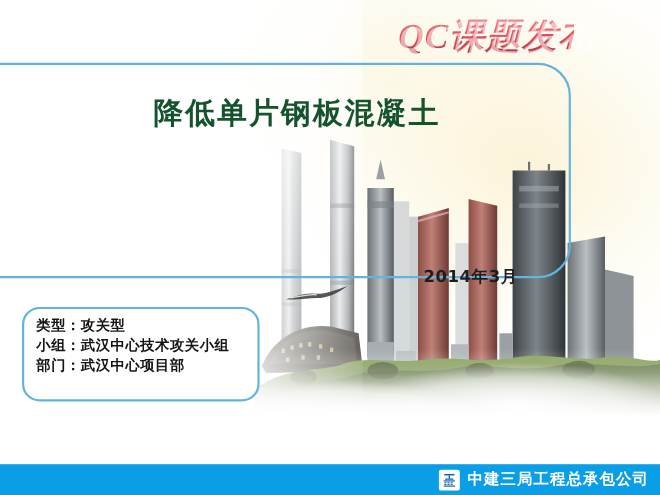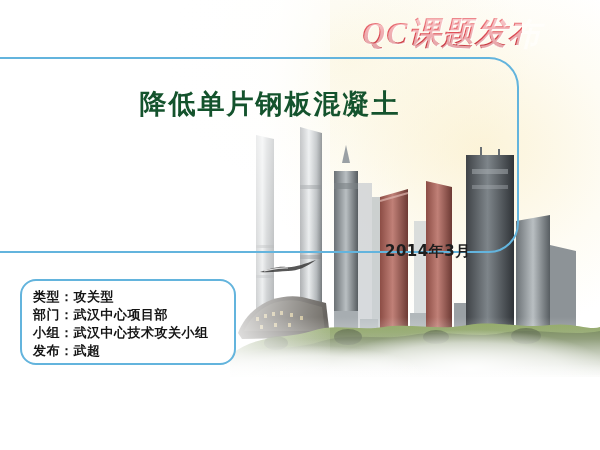--- a/index.html
+++ b/index.html
@@ -316,24 +316,42 @@
     <span class="l1">降低单片钢板混凝土</span>
   </div>
 
   <div class="slide-date">2014年3月</div>
 
   <div class="info-panel">
     <div class="info-row">
       <span class="k">类型：</span><span class="v">攻关型</span>
     </div>
     <div class="info-row">
-      <span class="k">部门：</span><span class="v">武汉中心项目部</span>
-    </div>
-    <div class="info-row">
       <span class="k">小组：</span><span class="v">武汉中心技术攻关小组</span>
     </div>
     <div class="info-row">
-      <span class="k">发布：</span><span class="v">武超</span>
+      <span class="k">部门：</span><span class="v">武汉中心项目部</span>
     </div>
   </div>
 
+  <div class="footer-bar">
+    <div class="footer-logo">
+      <svg viewBox="0 0 16 16" width="15" height="15" xmlns="http://www.w3.org/2000/svg">
+        <rect x="0" y="0" width="16" height="16" fill="#ffffff"></rect>
+        <g fill="#0a5fa8">
+          <rect x="3" y="2" width="10" height="1.4"></rect>
+          <rect x="7.3" y="3.4" width="1.4" height="3"></rect>
+          <rect x="4" y="6.4" width="8" height="1.2"></rect>
+          <rect x="2.5" y="8.2" width="11" height="1.1"></rect>
+          <rect x="3.2" y="10" width="2" height="1"></rect>
+          <rect x="6.2" y="10" width="2" height="1"></rect>
+          <rect x="9.2" y="10" width="2" height="1"></rect>
+          <rect x="3.2" y="11.6" width="2" height="1"></rect>
+          <rect x="6.2" y="11.6" width="2" height="1"></rect>
+          <rect x="9.2" y="11.6" width="2" height="1"></rect>
+          <rect x="2.5" y="13.2" width="11" height="1.1"></rect>
+        </g>
+      </svg>
+    </div>
+    <div class="footer-text">中建三局工程总承包公司</div>
+  </div>
 
 </div>
 
 </body></html>

